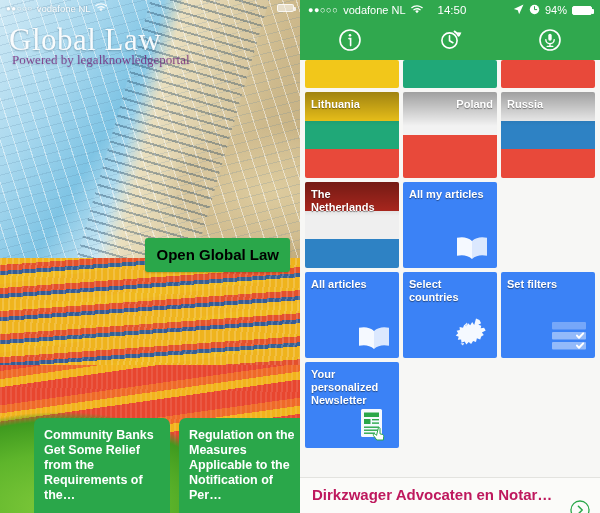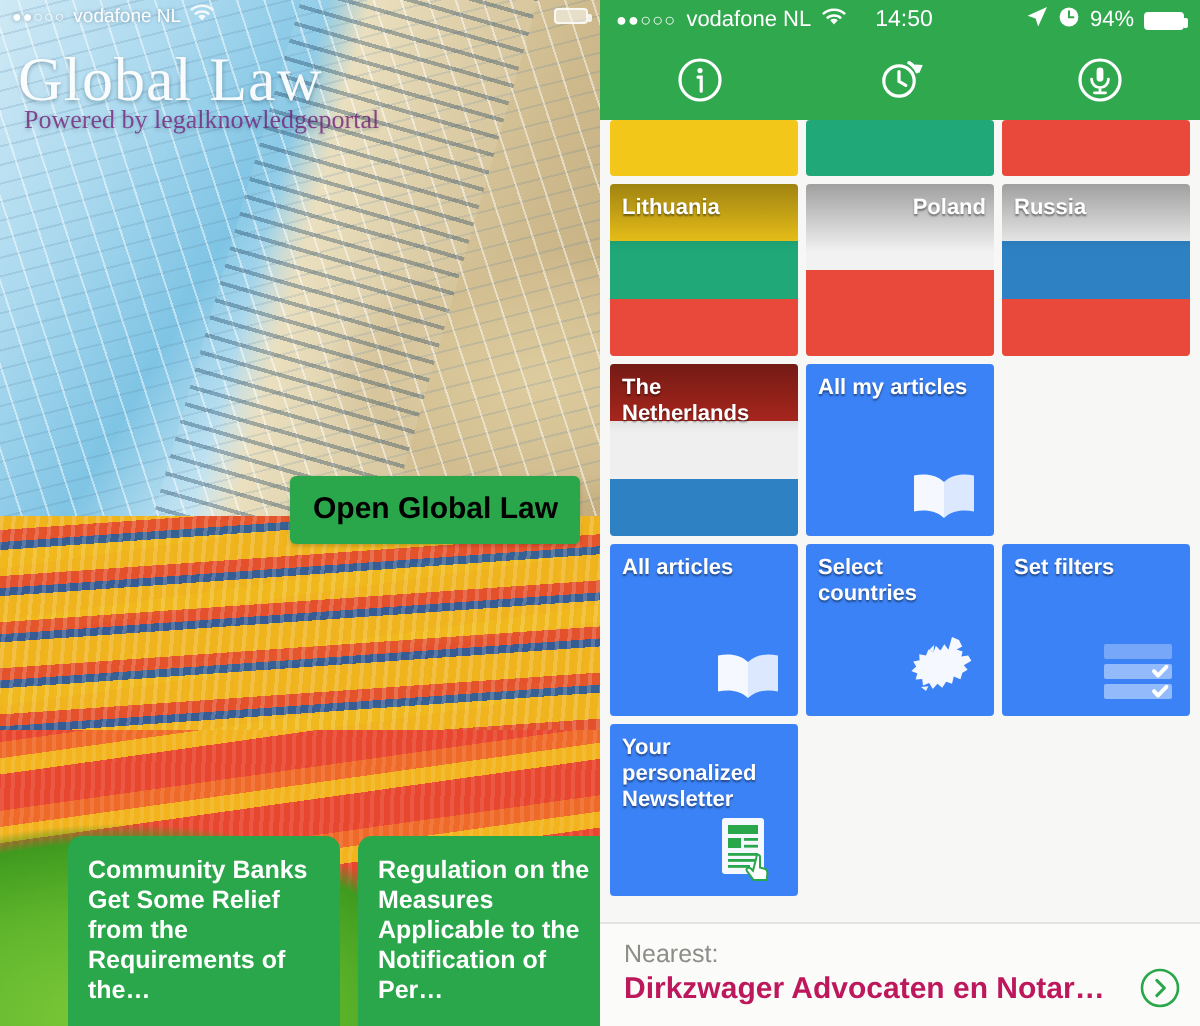--- a/index.html
+++ b/index.html
@@ -404,21 +404,20 @@
               <rect x="5" y="25.5" width="11" height="1.4" fill="#2aa74a"></rect>
               <path d="M19.5 20.5c.8-.3 1.5.2 1.5 1v5.3l2.3.6c1 .3 1.4 1 1.4 2l-.3 3.6h-6.6l-3.3-4.4c-.5-.7-.2-1.5.6-1.7.5-.1 1 .1 1.4.5l1 1z" fill="#fff" stroke="#2aa74a" stroke-width="1"></path>
             </svg>
           </span>
         </div>
       </div>
 
     </div>
 
     <div class="nearest">
-      <div class="nearest-label">Nearest:</div>
       <div class="nearest-name">Dirkzwager Advocaten en Notar…</div>
       <span class="nearest-chevron">
         <svg width="20" height="20" viewBox="0 0 20 20">
           <circle cx="10" cy="10" r="9" fill="none" stroke="#2aa74a" stroke-width="1.3"></circle>
           <path d="M8.4 6.2 12.2 10l-3.8 3.8" stroke="#2aa74a" stroke-width="1.5" fill="none" stroke-linecap="round" stroke-linejoin="round"></path>
         </svg>
       </span>
     </div>
 
   </div>

